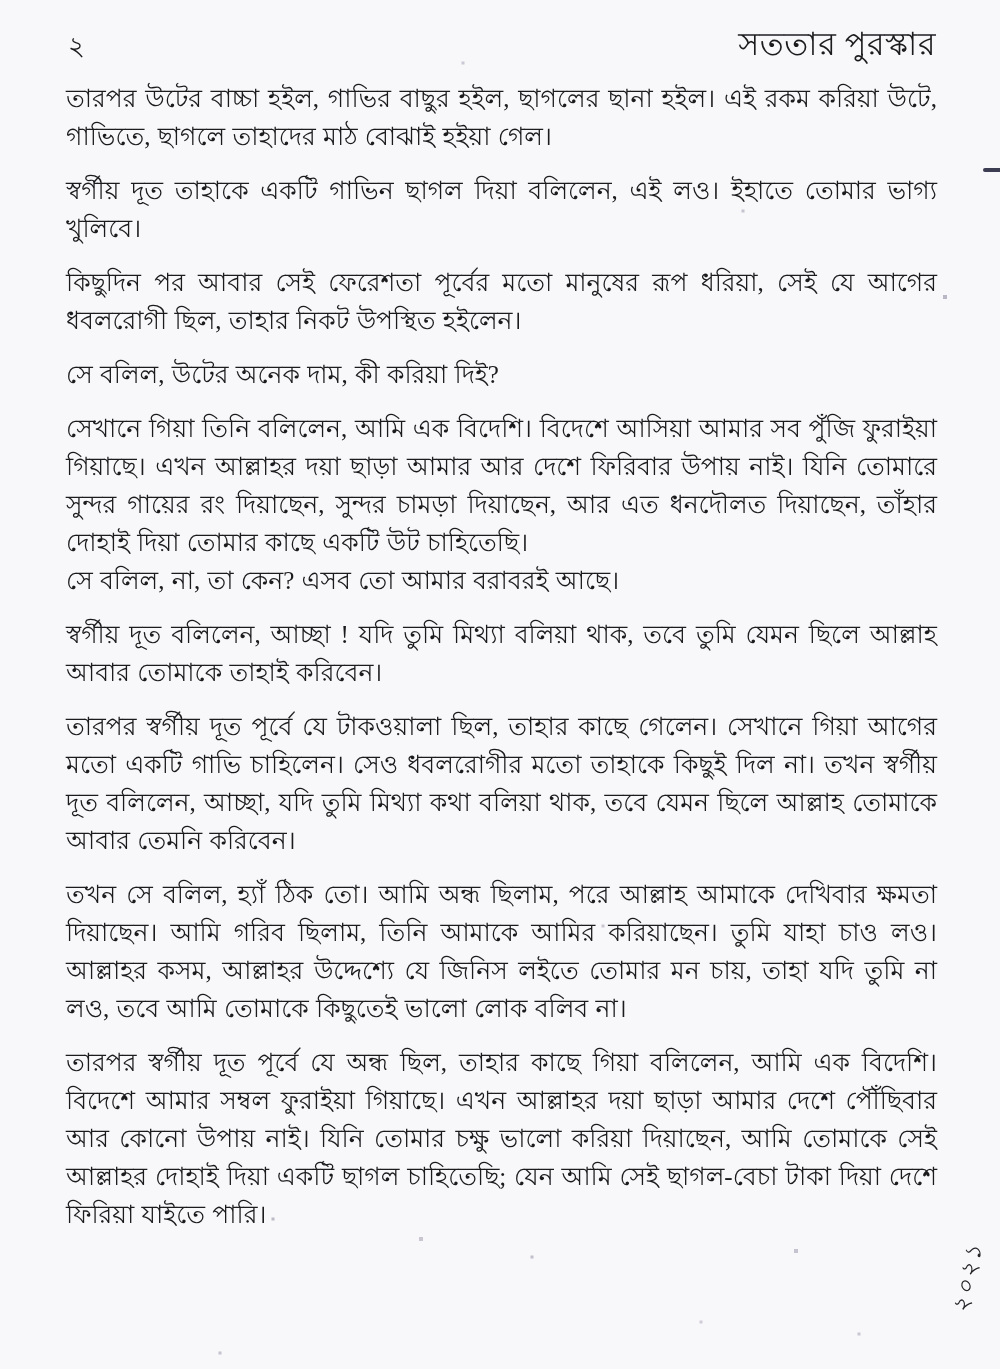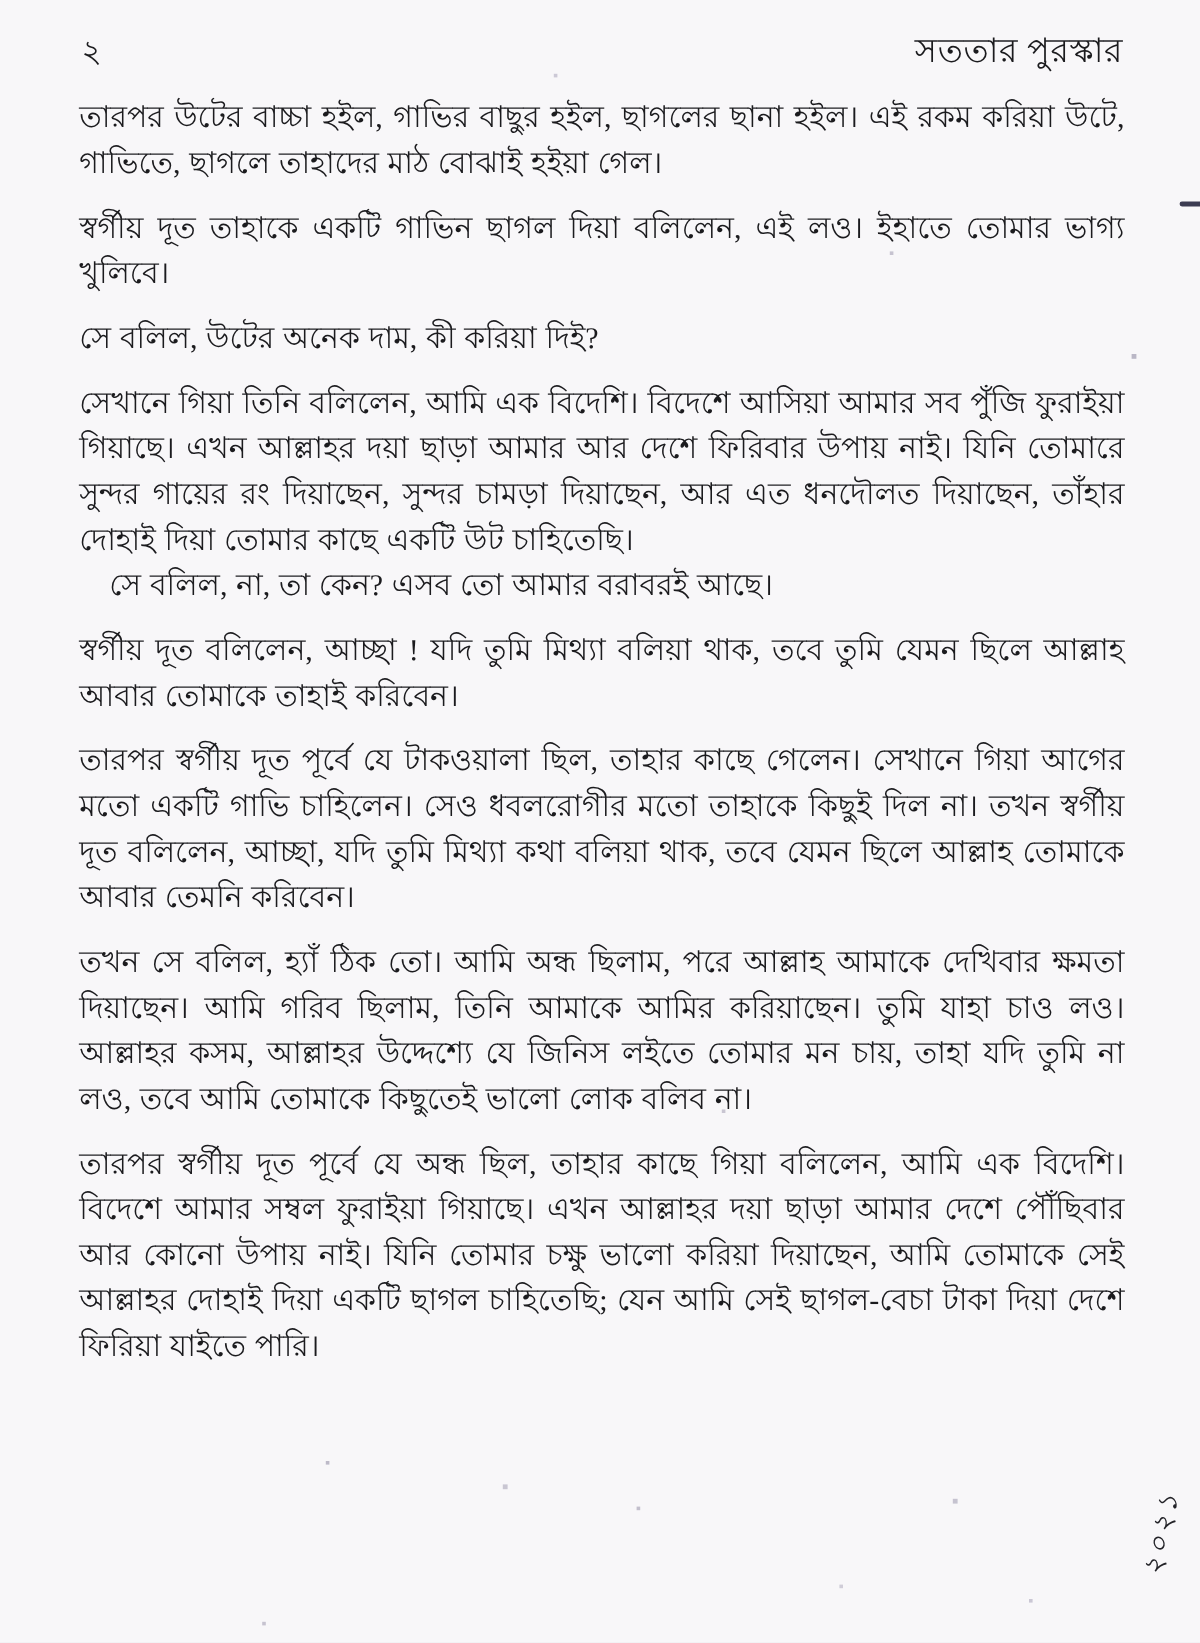--- a/index.html
+++ b/index.html
@@ -44,34 +44,34 @@
     top: 28px;
     left: 68px;
     right: 64px;
     display: flex;
     justify-content: space-between;
     align-items: baseline;
     font-size: 25px;
     line-height: 32px;
   }
   .page-number { font-size: 26px; }
-  .running-title { font-size: 28px; letter-spacing: 0.5px; }
+  .running-title { font-size: 32px; letter-spacing: 0.5px; }
 
   .body-text {
     position: absolute;
     top: 80px;
     left: 66px;
     right: 63px;
     font-size: 25px;
     line-height: 38px;
     text-align: justify;
     word-spacing: 1px;
   }
   .para { margin: 0 0 16px 0; }
-  .para.tight { margin-top: -16px; margin-left: 25px; }
+  .para.tight { margin-top: -16px; }
 
   .edge-smudge {
     position: absolute;
     top: 168px;
     right: 0;
     width: 17px;
     height: 4px;
     background: #3c3c52;
     border-radius: 2px 0 0 2px;
     filter: blur(0.6px);
@@ -96,20 +96,21 @@
 <div class="page">
 
   <div class="running-head">
     <span class="page-number">২</span>
     <span class="running-title">সততার পুরস্কার</span>
   </div>
 
   <div class="body-text" id="body-text">
       <p class="para">তারপর উটের বাচ্চা হইল, গাভির বাছুর হইল, ছাগলের ছানা হইল। এই রকম করিয়া উটে, গাভিতে, ছাগলে তাহাদের মাঠ বোঝাই হইয়া গেল।</p>
       <p class="para">স্বর্গীয় দূত তাহাকে একটি গাভিন ছাগল দিয়া বলিলেন, এই লও। ইহাতে তোমার ভাগ্য খুলিবে।</p>
+      <p class="para">কিছুদিন পর আবার সেই ফেরেশতা পূর্বের মতো মানুষের রূপ ধরিয়া, সেই যে আগের ধবলরোগী ছিল, তাহার নিকট উপস্থিত হইলেন।</p>
       <p class="para">সে বলিল, উটের অনেক দাম, কী করিয়া দিই?</p>
       <p class="para">সেখানে গিয়া তিনি বলিলেন, আমি এক বিদেশি। বিদেশে আসিয়া আমার সব পুঁজি ফুরাইয়া গিয়াছে। এখন আল্লাহর দয়া ছাড়া আমার আর দেশে ফিরিবার উপায় নাই। যিনি তোমারে সুন্দর গায়ের রং দিয়াছেন, সুন্দর চামড়া দিয়াছেন, আর এত ধনদৌলত দিয়াছেন, তাঁহার দোহাই দিয়া তোমার কাছে একটি উট চাহিতেছি।</p>
       <p class="para tight">সে বলিল, না, তা কেন?  এসব তো আমার বরাবরই আছে।</p>
       <p class="para">স্বর্গীয় দূত বলিলেন, আচ্ছা ! যদি  তুমি  মিথ্যা বলিয়া থাক, তবে তুমি যেমন ছিলে আল্লাহ আবার তোমাকে তাহাই করিবেন।</p>
       <p class="para">তারপর স্বর্গীয় দূত পূর্বে যে টাকওয়ালা ছিল, তাহার কাছে গেলেন।  সেখানে  গিয়া  আগের  মতো একটি গাভি চাহিলেন। সেও ধবলরোগীর মতো তাহাকে কিছুই দিল না। তখন  স্বর্গীয় দূত বলিলেন, আচ্ছা, যদি তুমি মিথ্যা কথা বলিয়া থাক, তবে যেমন ছিলে আল্লাহ তোমাকে আবার তেমনি করিবেন।</p>
       <p class="para">তখন সে বলিল, হ্যাঁ ঠিক তো। আমি অন্ধ ছিলাম, পরে আল্লাহ আমাকে দেখিবার ক্ষমতা দিয়াছেন। আমি গরিব ছিলাম, তিনি আমাকে  আমির করিয়াছেন। তুমি যাহা চাও লও। আল্লাহর কসম, আল্লাহর  উদ্দেশ্যে যে জিনিস লইতে তোমার মন চায়, তাহা যদি তুমি না লও, তবে আমি তোমাকে কিছুতেই ভালো লোক বলিব না।</p>
       <p class="para">তারপর স্বর্গীয় দূত পূর্বে যে অন্ধ ছিল, তাহার কাছে গিয়া বলিলেন, আমি এক বিদেশি। বিদেশে আমার সম্বল ফুরাইয়া  গিয়াছে। এখন আল্লাহর দয়া ছাড়া আমার দেশে  পৌঁছিবার আর কোনো উপায় নাই। যিনি তোমার চক্ষু ভালো করিয়া  দিয়াছেন, আমি তোমাকে সেই আল্লাহর দোহাই দিয়া একটি ছাগল চাহিতেছি;  যেন আমি সেই ছাগল-বেচা টাকা দিয়া দেশে ফিরিয়া যাইতে পারি।</p>
     </div>
 
   <div class="edge-smudge"></div>

